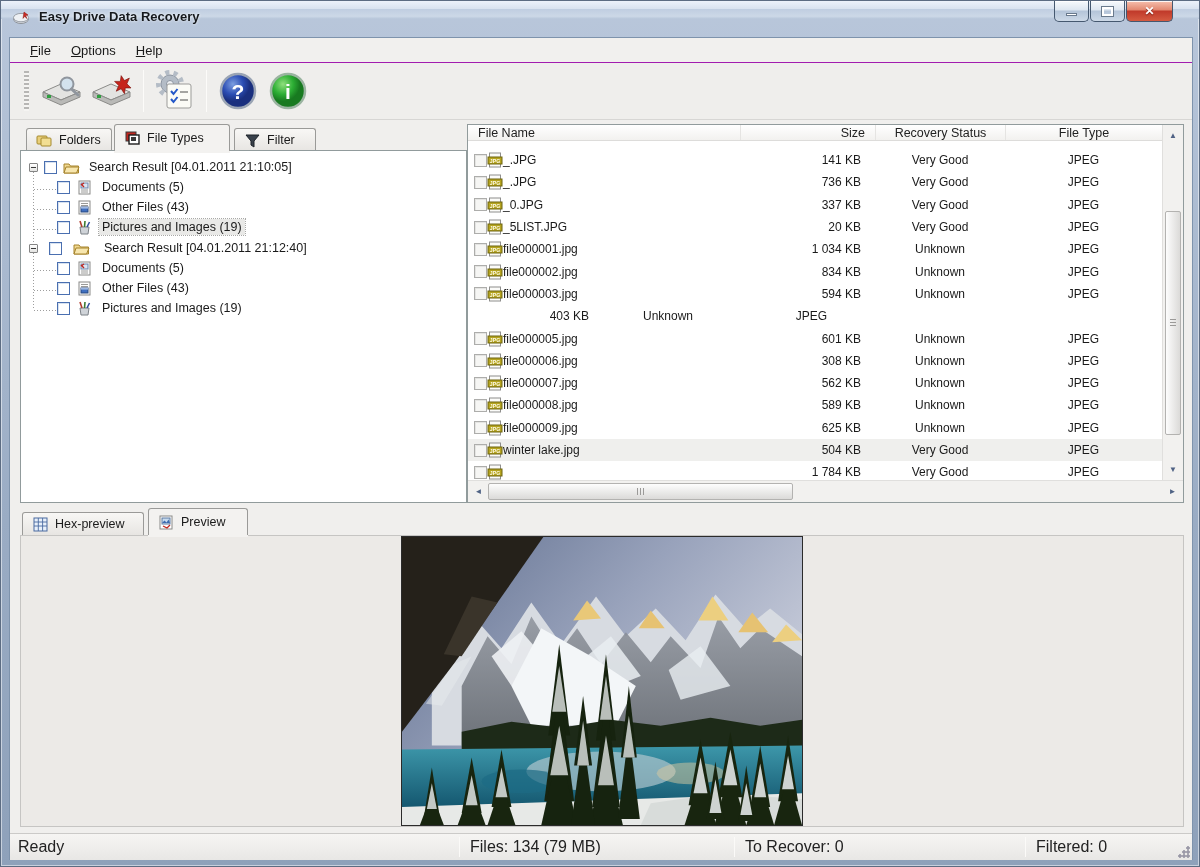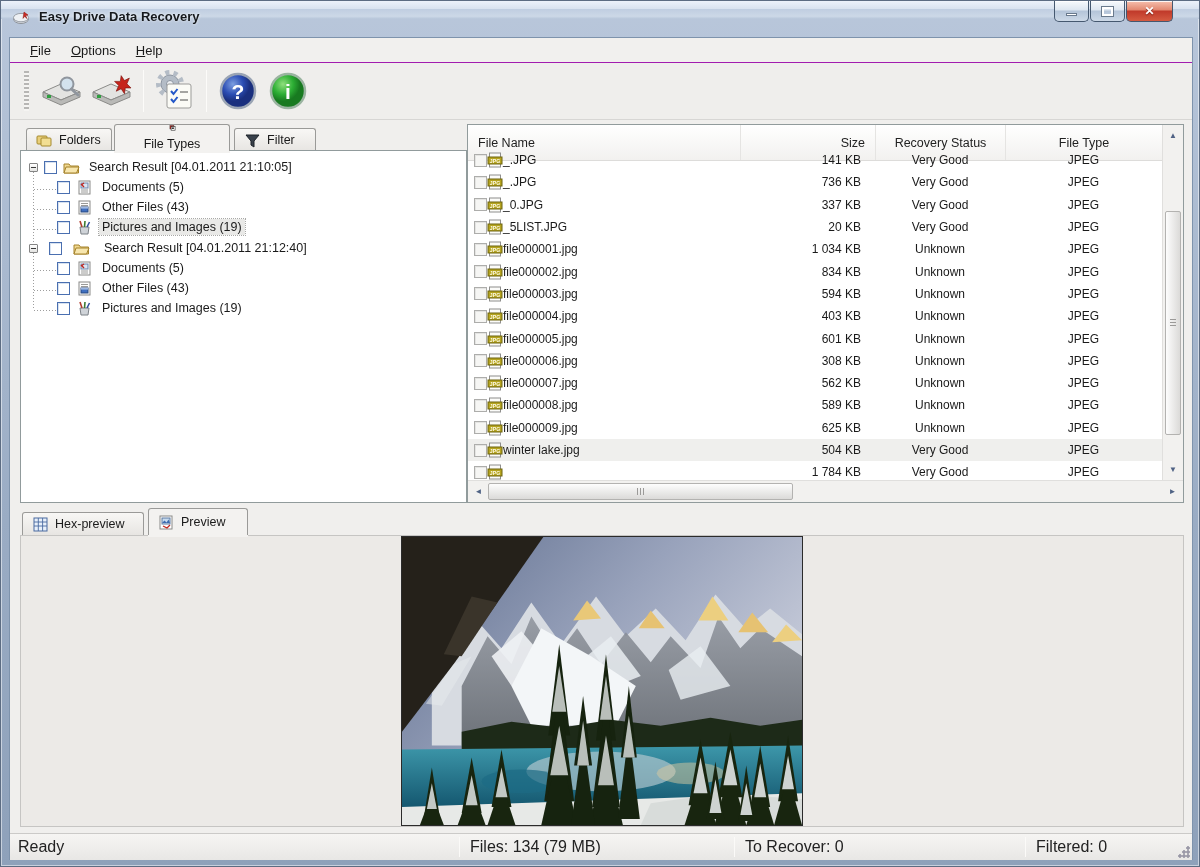--- a/index.html
+++ b/index.html
@@ -65,21 +65,21 @@
   .tlabel.sel { background:#e9e9e7; outline:1px dotted #a9a9a7; }
   .vline { position:absolute; left:12px; width:1px;
     background:repeating-linear-gradient(to bottom,#9e9e9e 0 1px,transparent 1px 3px); }
   .stub { position:absolute; left:13px; height:1px; width:22px;
     background:repeating-linear-gradient(to right,#9e9e9e 0 1px,transparent 1px 3px); }
   .ticon { width:17px; height:15px; display:inline-block; }
 
   
   .right-panel { position:absolute; left:457px; top:86px; width:717px; height:379px;
     background:#fff; border:1px solid #919b9c; }
-  .lheader { position:absolute; left:0; top:0; width:694px; height:36px; display:flex;
+  .lheader { position:absolute; left:0; top:0; width:694px; height:16px; display:flex;
     background:linear-gradient(#ffffff,#f2f1ef); border-bottom:1px solid #dddcda; }
   .hcell { display:flex; align-items:center; padding:0 10px; font-size:12.5px; color:#222; }
   .hcell + .hcell { border-left:1px solid #e5e4e2; }
   .hc-name { width:272px; }
   .hc-size { width:135px; justify-content:flex-end; }
   .hc-status { width:130px; justify-content:center; }
   .hc-type { width:157px; justify-content:center; }
   .rows { position:absolute; left:0; top:24px; width:694px; height:331px; overflow:hidden; }
   .lrow { height:22.3px; display:flex; align-items:center; }
   .lrow.selected { background:#efefed; }
@@ -226,21 +226,21 @@
     </div>
 
     <div class="left-panel">
       <div class="tab" style="left:6px;width:86px;">
         <svg class="ticon" viewBox="0 0 17 15">
           <rect x="1" y="3" width="10" height="8" rx="1" fill="#e9cf7a" stroke="#a58a2f"></rect>
           <rect x="5" y="5" width="10" height="8" rx="1" fill="#f2de92" stroke="#a58a2f"></rect>
         </svg>
         <span>Folders</span>
       </div>
-      <div class="tab active" style="left:94px;width:116px;flex-direction:column;">
+      <div class="tab active" style="left:94px;width:116px;">
         <svg class="ticon" viewBox="0 0 17 15">
           <rect x="2" y="1" width="10" height="9" fill="#c1271f" stroke="#3a3a3a"></rect>
           <rect x="5" y="4" width="10" height="9" fill="#ffffff" stroke="#1d1d1d" stroke-width="1.4"></rect>
           <rect x="7" y="6" width="5" height="4" fill="#3a3a3a"></rect>
         </svg>
         <span>File Types</span>
       </div>
       <div class="tab" style="left:214px;width:82px;">
         <svg class="ticon" viewBox="0 0 17 15">
           <path d="M2 2 h13 l-5 6 v6 l-3 -2 v-4 z" fill="#39414b" stroke="#1c2228"></path>
@@ -443,29 +443,20 @@
                 <rect x="1" y="5" width="14" height="7" fill="#b5a41e" stroke="#6e6410"></rect>
                 <text x="8" y="10.8" text-anchor="middle" font-size="5.2" font-weight="bold" fill="#fffbe8">JPG</text>
               </svg>
               <span>file000003.jpg</span>
             </div>
             <div class="c-size">594 KB</div>
             <div class="c-status">Unknown</div>
             <div class="c-type">JPEG</div>
           </div>
           <div class="lrow">
-            <div class="c-name">
-              <div class="cb grey"></div>
-              <svg class="jpgicon" viewBox="0 0 16 16">
-                <rect x="2.5" y="1" width="11" height="14" fill="#fbfbf9" stroke="#8e8e8c"></rect>
-                <rect x="1" y="5" width="14" height="7" fill="#b5a41e" stroke="#6e6410"></rect>
-                <text x="8" y="10.8" text-anchor="middle" font-size="5.2" font-weight="bold" fill="#fffbe8">JPG</text>
-              </svg>
-              <span>file000004.jpg</span>
-            </div>
             <div class="c-size">403 KB</div>
             <div class="c-status">Unknown</div>
             <div class="c-type">JPEG</div>
           </div>
           <div class="lrow">
             <div class="c-name">
               <div class="cb grey"></div>
               <svg class="jpgicon" viewBox="0 0 16 16">
                 <rect x="2.5" y="1" width="11" height="14" fill="#fbfbf9" stroke="#8e8e8c"></rect>
                 <rect x="1" y="5" width="14" height="7" fill="#b5a41e" stroke="#6e6410"></rect>

